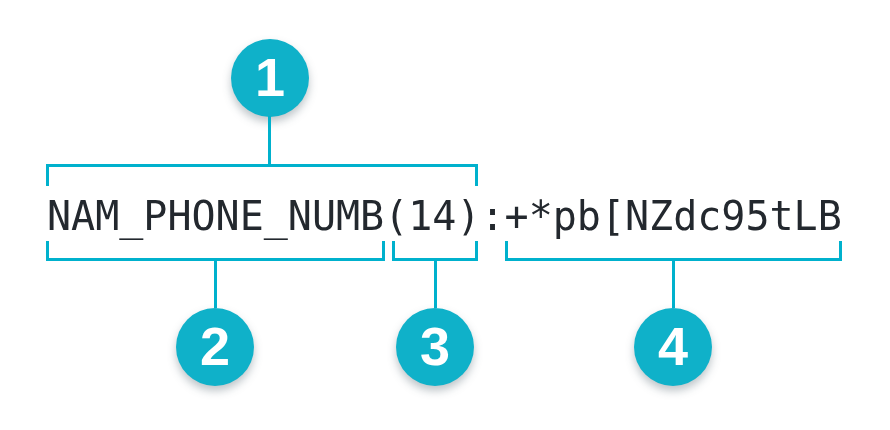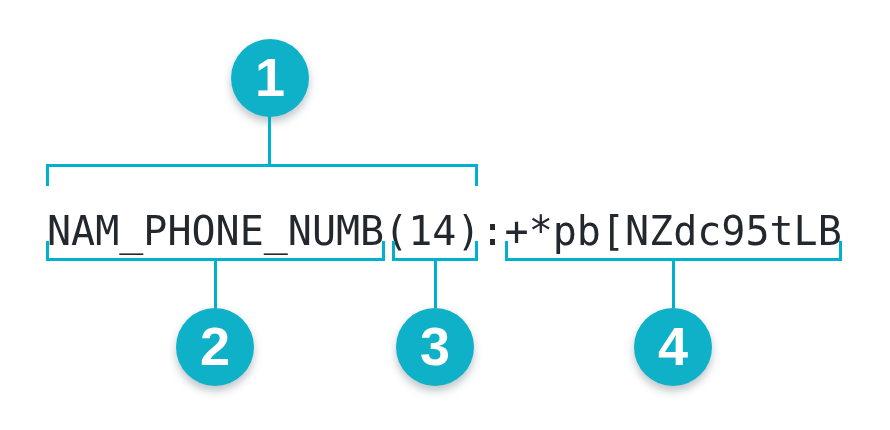--- a/index.html
+++ b/index.html
@@ -7,21 +7,21 @@
     position: relative;
     width: 890px;
     height: 430px;
     background: #ffffff;
     overflow: hidden;
     font-family: "Liberation Sans", sans-serif;
   }
   .code {
     position: absolute;
     left: 47px;
-    top: 211px;
+    top: 196px;
     font-family: "DejaVu Sans Mono", "Liberation Mono", monospace;
     font-size: 40px;
     line-height: 40px;
     color: #23282e;
     white-space: pre;
     letter-spacing: 0;
   }
   .bracket {
     position: absolute;
     box-sizing: border-box;

